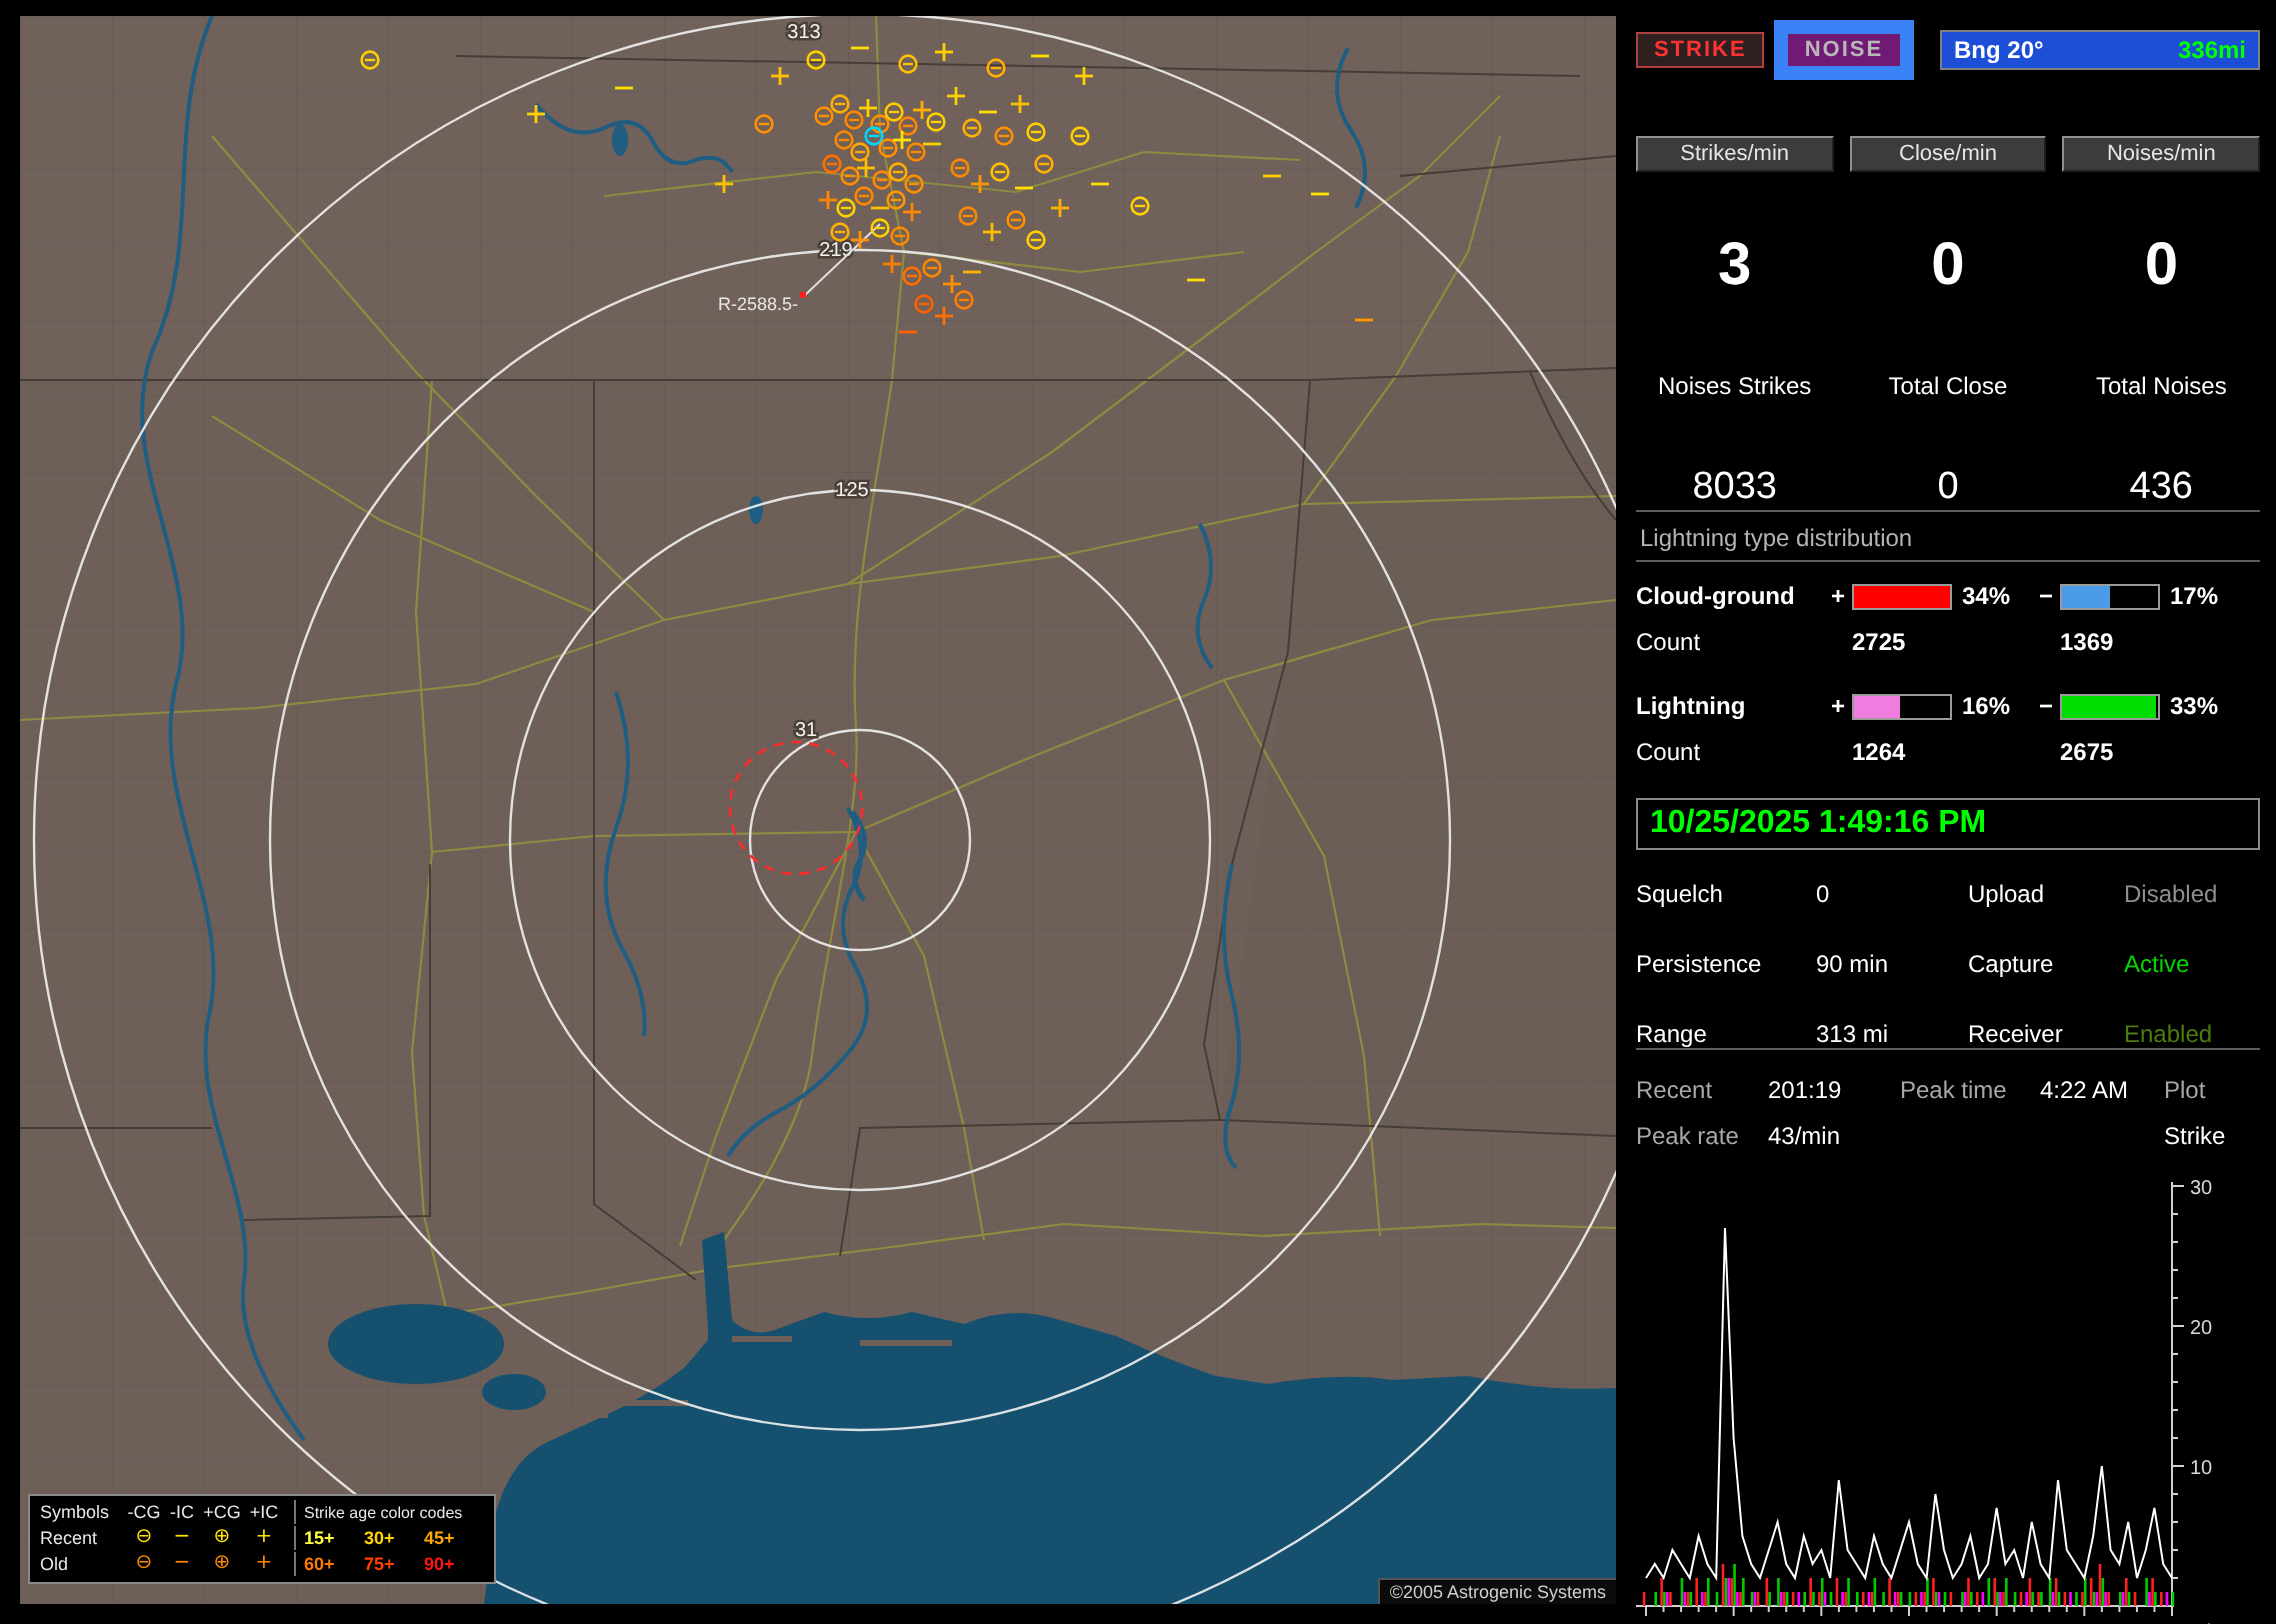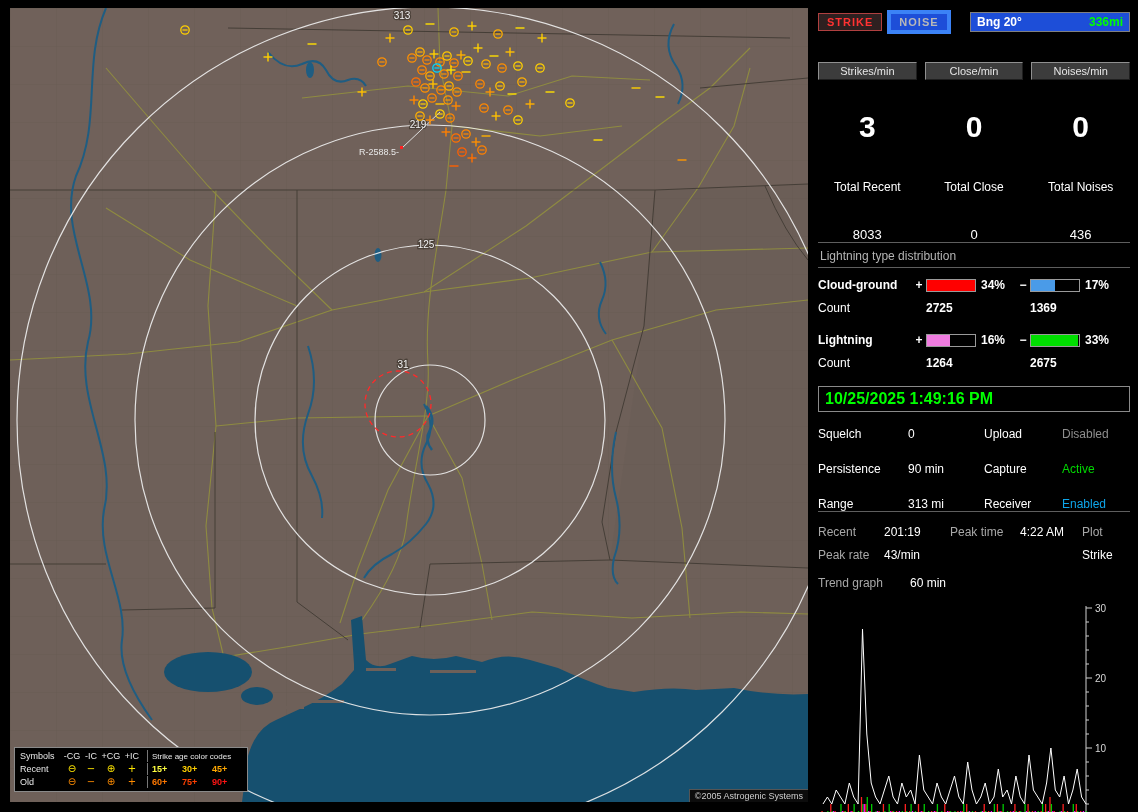--- a/index.html
+++ b/index.html
@@ -23,30 +23,30 @@
 
   #copyright{position:absolute;right:0;bottom:0;background:#0c0c0c;border:1px solid #555;
              border-right:none;border-bottom:none;color:#cfcfcf;font-size:9px;padding:1px 5px;}
 
   
   #sidebar{position:absolute;left:818px;top:10px;width:312px;color:#fff;}
 
   .topbar{display:flex;align-items:center;gap:5px;}
   .btn{font-size:11px;font-weight:bold;letter-spacing:1px;padding:2px 8px;cursor:default;}
   .btn-strike{background:#2e2020;border:1px solid #b04040;}
-  .btn-noise{background:#1d4ed8;border:4px solid #3b82f6;color:#b8b8b8;text-align:center;}
+  .btn-noise{background:#701a75;border:7px solid #3b82f6;color:#b8b8b8;text-align:center;}
   .bng{margin-left:auto;width:146px;display:flex;justify-content:space-between;align-items:center;
        background:#1d4ed8;border:1px solid #808080;padding:2px 6px;font-size:12px;font-weight:bold;}
 
   .rates{display:grid;grid-template-columns:1fr 1fr 1fr;column-gap:8px;margin-top:28px;}
   .rate-box{background:#3c3c3c;border:1px solid;border-color:#909090 #1f1f1f #1f1f1f #909090;
             color:#e6e6e6;font-size:11px;text-align:center;padding:2px 0;}
   .rate-num{font-size:30px;font-weight:bold;text-align:center;margin-top:4px;line-height:1;}
   .total-label{font-size:12px;text-align:center;margin-top:10px;}
-  .total-val{font-size:13px;text-align:center;margin-top:5px;}
+  .total-val{font-size:19px;text-align:center;margin-top:5px;}
 
   hr.sep{border:none;border-top:1px solid #5e5e5e;margin:0;}
   .hr1{margin-top:26px;}
   .ltd-title{color:#b4b4b4;font-size:12px;margin:6px 0 4px 2px;}
 
   .dist-row,.count-row{display:grid;grid-template-columns:94px 14px 50px 40px 14px 50px 36px;
             align-items:center;font-size:12px;}
   .dist-row{margin-top:10px;}
   .count-row{margin-top:9px;}
   .dist-label{font-weight:bold;}
@@ -351,21 +351,21 @@
     <div class="rate-box">Strikes/min</div>
     <div class="rate-box">Close/min</div>
     <div class="rate-box">Noises/min</div>
   </div>
   <div class="rates">
     <div class="rate-num">3</div>
     <div class="rate-num">0</div>
     <div class="rate-num">0</div>
   </div>
   <div class="rates">
-    <div class="total-label">Total Recent</div>
+    <div class="total-label">Noises Strikes</div>
     <div class="total-label">Total Close</div>
     <div class="total-label">Total Noises</div>
   </div>
   <div class="rates">
     <div class="total-val">8033</div>
     <div class="total-val">0</div>
     <div class="total-val">436</div>
   </div>
 
   <hr class="sep hr1">
@@ -427,43 +427,39 @@
     <span style="color: rgb(142, 142, 142);">Disabled</span>
 
     <span>Persistence</span>
     <span>90 min</span>
     <span>Capture</span>
     <span style="color: rgb(0, 216, 0);">Active</span>
 
     <span>Range</span>
     <span>313 mi</span>
     <span>Receiver</span>
-    <span style="color: #0ea5e9;">Enabled</span>
+    <span style="color: #4d7c0f;">Enabled</span>
   </div>
 
   <hr class="sep hr2">
 
   <div class="stats">
     <span class="lbl">Recent</span>
     <span>201:19</span>
     <span class="lbl">Peak time</span>
     <span>4:22 AM</span>
     <span class="lbl">Plot</span>
 
     <span class="lbl">Peak rate</span>
     <span>43/min</span>
     <span></span>
       <span></span>
     <span>Strike</span>
   </div>
 
-  <div class="trend-row">
-    <span class="lbl">Trend graph</span>
-    <span>60 min</span>
-  </div>
 
   <svg id="trend-svg" viewBox="0 0 308 258" width="308" height="258">
       <rect x="0" y="0" width="308" height="258" fill="#000"></rect>
       <line x1="0" y1="218" x2="269" y2="218" stroke="#d0d0d0" stroke-width="1"></line>
       <line x1="268" y1="6" x2="268" y2="218" stroke="#d0d0d0" stroke-width="1"></line>
       <line x1="268" y1="204" x2="271" y2="204" stroke="#d0d0d0" stroke-width="1"></line>
       <line x1="268" y1="190" x2="271" y2="190" stroke="#d0d0d0" stroke-width="1"></line>
       <line x1="268" y1="176" x2="271" y2="176" stroke="#d0d0d0" stroke-width="1"></line>
       <line x1="268" y1="162" x2="271" y2="162" stroke="#d0d0d0" stroke-width="1"></line>
       <line x1="268" y1="148" x2="274" y2="148" stroke="#d0d0d0" stroke-width="1"></line>

